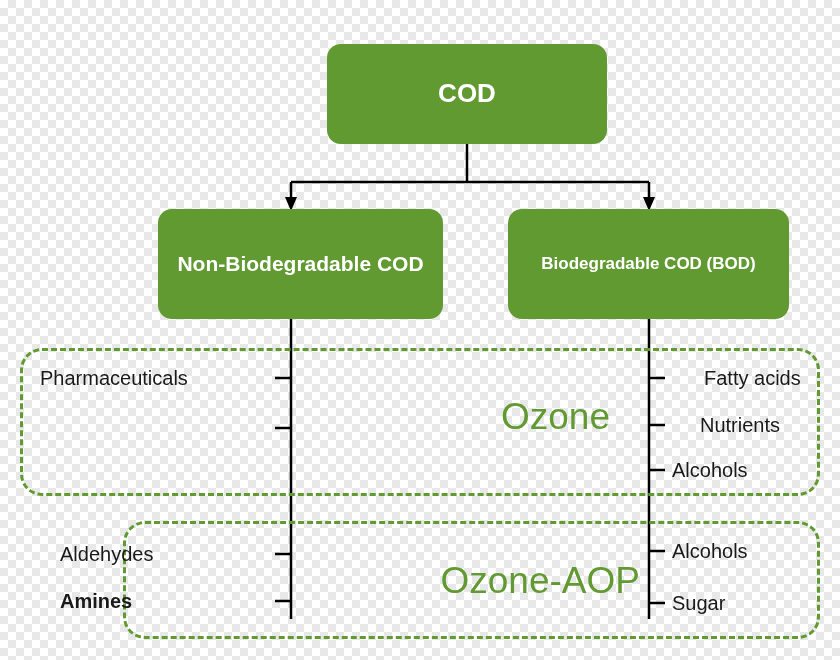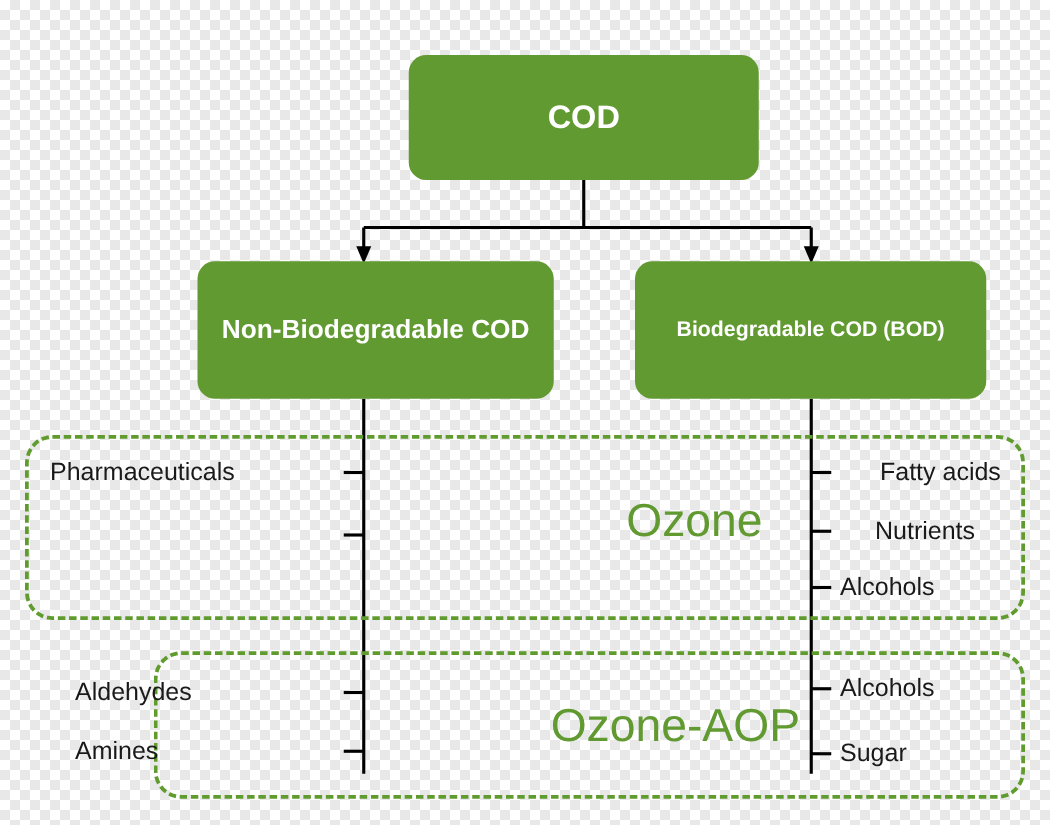--- a/index.html
+++ b/index.html
@@ -149,19 +149,19 @@
 
 
   <div class="item left-align" style="left:704px; top:366px; width:148px;">Fatty acids</div>
 
   <div class="item left-align" style="left:700px; top:413px; width:144px;">Nutrients</div>
 
   <div class="item left-align" style="left:672px; top:458px; width:160px;">Alcohols</div>
 
   <div class="item right-align" style="left:60px; top:542px; width:212px;">Aldehydes</div>
 
-  <div class="item right-align" style="left:60px; top:589px; width:212px;">Amines</div>
+  <div class="item right-align" style="left:60px; top:589px; width:212px;font-weight:bold;">Amines</div>
 
   <div class="item left-align" style="left:672px; top:539px; width:160px;">Alcohols</div>
 
   <div class="item left-align" style="left:672px; top:591px; width:160px;">Sugar</div>
 
 </div>
 
 </body></html>

